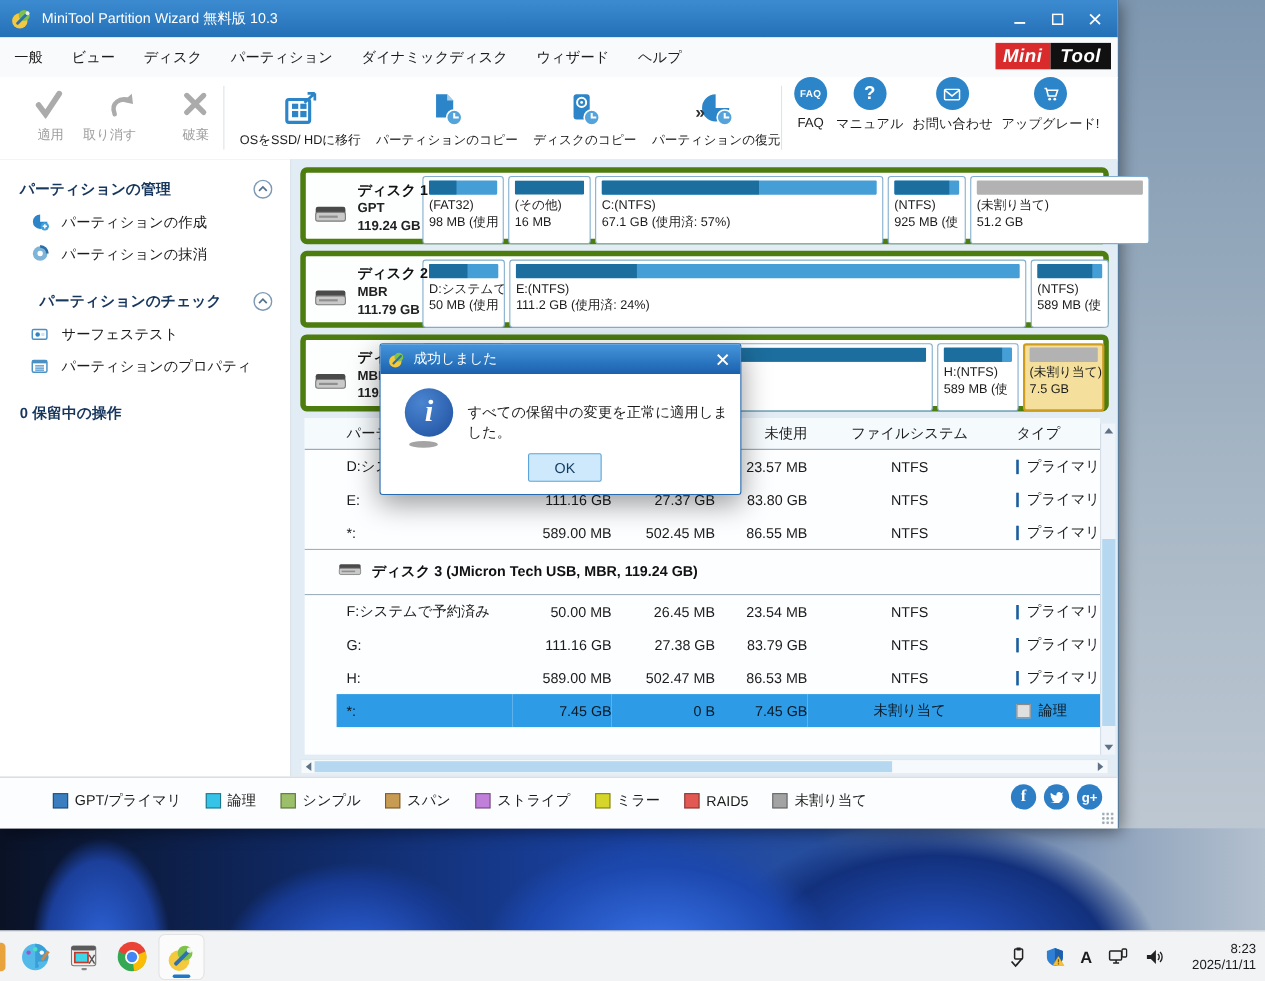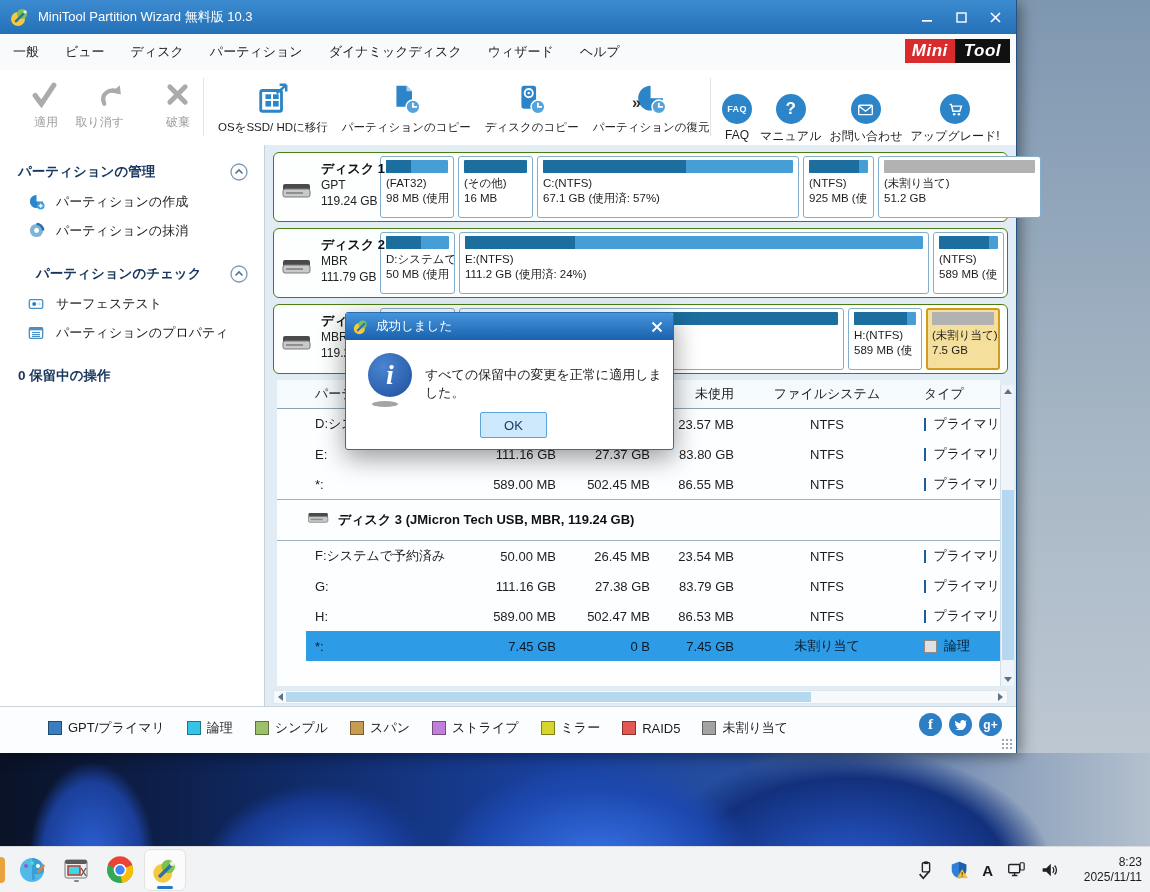--- a/index.html
+++ b/index.html
@@ -36,21 +36,21 @@
   .tsep{position:absolute;top:8px;height:58px;width:1px;background:#dde4ea;}
   #pending-group{position:absolute;left:8px;top:8px;display:flex;gap:16px;}
   .tbtn{width:50px;display:flex;flex-direction:column;align-items:flex-end;}
   .tbi{height:32px;display:flex;align-items:center;}
   .tbl{font-size:12px;color:#9d9d9d;margin-top:4px;white-space:nowrap;}
   #action-group{position:absolute;left:214px;top:10px;display:flex;gap:6px;}
   .abtn{display:flex;flex-direction:column;align-items:center;padding:0 4px;}
   .abi{height:36px;display:flex;align-items:flex-end;}
   .abl{font-size:11.5px;color:#1c1c1c;margin-top:4px;white-space:nowrap;}
   .overflow{position:absolute;left:632px;top:24px;font-size:16px;font-weight:bold;color:#333;}
-  #help-group{position:absolute;left:722px;top:24px;display:flex;gap:8px;}
+  #help-group{position:absolute;left:722px;top:0;display:flex;gap:8px;}
   .hbtn{display:flex;flex-direction:column;align-items:center;}
   .hcircle{width:30px;height:30px;border-radius:50%;background:#2b85c8;color:#fff;
     display:flex;align-items:center;justify-content:center;}
   .hcircle .faqtx{font-size:9px;font-weight:bold;letter-spacing:.3px;}
   .hcircle .qtx{font-size:17px;font-weight:bold;}
   .hbl{font-size:12px;color:#1c1c1c;margin-top:4px;white-space:nowrap;}
   .hbl.emph{font-weight:normal;}
   
   .appbody{position:absolute;left:0;top:145px;width:100%;height:561px;}
   .sidebar{position:absolute;left:0;top:0;width:265px;height:100%;background:#fff;
@@ -58,27 +58,27 @@
   .sgt{height:30px;display:flex;align-items:center;justify-content:space-between;padding:0 16px 0 18px;}
   .sgtt{font-size:13.5px;font-weight:bold;color:#17365d;}
   .collapse{width:18px;height:18px;}
   .sit{height:29px;display:flex;align-items:center;gap:10px;padding-left:28px;}
   .sii{width:18px;height:18px;display:flex;align-items:center;}
   .sil{font-size:13px;color:#1c1c1c;}
   .spending{margin:20px 0 0 18px;font-size:13.5px;font-weight:bold;color:#17365d;}
   .content{position:absolute;left:265px;top:0;right:0;height:100%;background:#e2ecf5;}
   
   #diskmap{position:absolute;left:8px;top:7px;}
-  .disk-row{width:735px;height:70px;background:#fdfefe;border:1px solid #4d7c0f;border-radius:6px;
+  .disk-row{width:735px;height:70px;background:#fdfefe;border:5px solid #4d7c0f;border-radius:6px;
     box-sizing:border-box;margin-bottom:6px;display:flex;padding:3px;}
   .dinfo{width:103px;position:relative;}
   .drv{position:absolute;left:4px;top:24px;}
   .dtx{margin-left:44px;margin-top:4px;}
   .dname{font-size:13px;font-weight:bold;color:#111;line-height:17px;white-space:nowrap;}
-  .dmeta{font-size:12px;color:#222;line-height:16px;white-space:nowrap;overflow:hidden;}
+  .dmeta{font-size:12px;color:#222;line-height:16px;white-space:nowrap;overflow:hidden;font-weight:bold;}
   .parts{display:flex;gap:4px;}
   .pbox{height:62px;box-sizing:border-box;border:1px solid #84aecd;border-radius:3px;
     background:#fff;padding:3px 5px;overflow:hidden;}
   .pbox.psel{background:#f4e09c;border:2px solid #cf9d1e;padding:2px 4px;}
   .pbar{height:13px;background:#459fd6;border-radius:1px;overflow:hidden;margin-bottom:3px;}
   .pbar.un{background:#b2b2b2;}
   .pfill{height:100%;background:#1c6e9e;}
   .pl{font-size:11.5px;color:#1c1c1c;line-height:14.5px;white-space:nowrap;}
   
   #table-zone{position:absolute;left:12px;top:235px;width:723px;height:306px;background:#fdfeff;}

